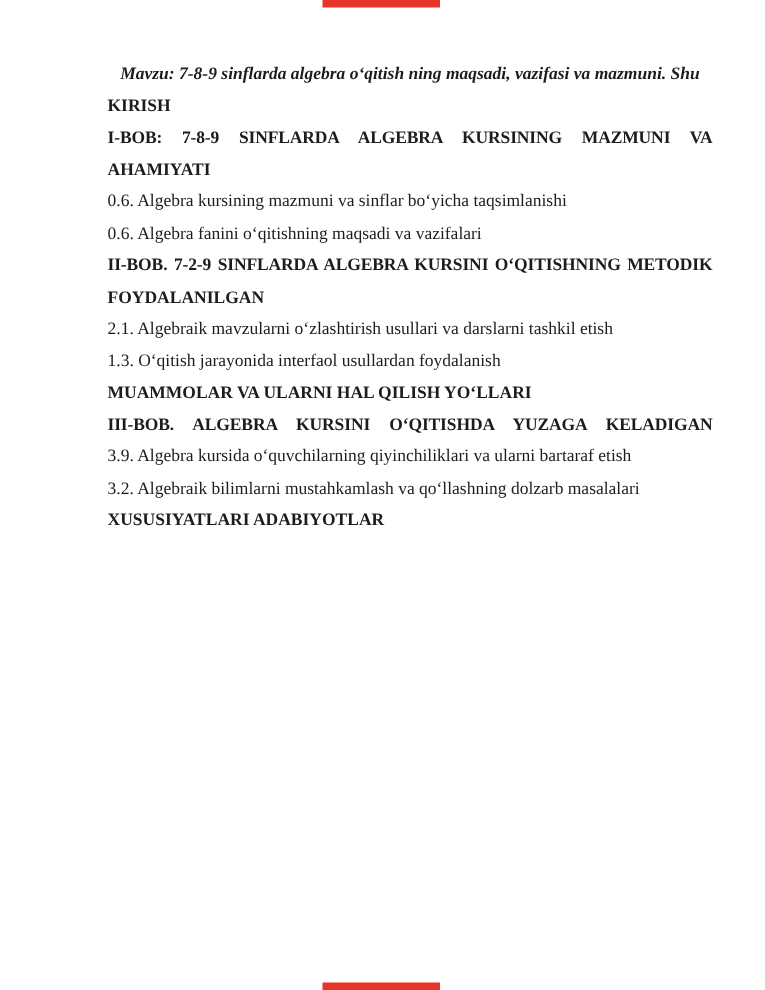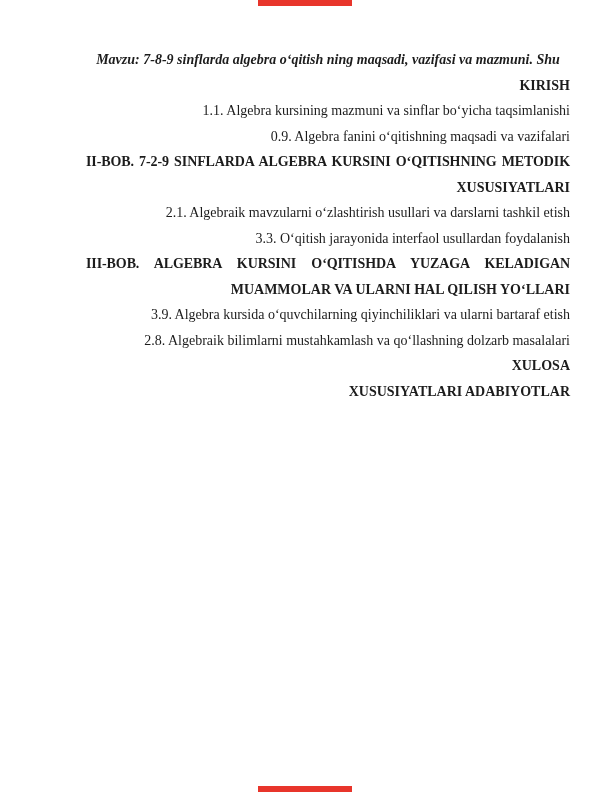--- a/index.html
+++ b/index.html
@@ -31,49 +31,50 @@
     color: #1c1c1c;
   }
   .title-line {
     font-weight: bold;
     font-style: italic;
     text-align: center;
     white-space: nowrap;
   }
   .heading { font-weight: bold; }
   .body { font-weight: normal; }
-  .left { text-align: right; white-space: nowrap; }
+  .left { text-align: left; white-space: nowrap; }
   .stretch {
     text-align: justify;
     text-align-last: justify;
     letter-spacing: -0.1px;
     white-space: normal;
   }
 </style>
 </head>
 <body>
 
 <div class="page" style="background: rgb(255, 255, 255); color: rgb(28, 28, 28);">
   <div class="edge-marker top" style="background: rgb(232, 53, 43);"></div>
 
   <div class="content">
     <div>
       <div class="line title-line">Mavzu: 7-8-9 sinflarda algebra o‘qitish ning maqsadi, vazifasi va mazmuni. Shu</div>
     </div>
     <div>
         <div class="line heading left">KIRISH</div>
-        <div class="line body left">1.1. Algebra kursining mazmuni va sinflar bo‘yicha taqsimlanishi</div>
-        <div class="line body left">0.9. Algebra fanini o‘qitishning maqsadi va vazifalari</div>
+        <div class="line heading stretch">I-BOB: 7-8-9 SINFLARDA ALGEBRA KURSINING MAZMUNI VA</div>
+        <div class="line heading left">AHAMIYATI</div>
+        <div class="line body left">0.6. Algebra kursining mazmuni va sinflar bo‘yicha taqsimlanishi</div>
+        <div class="line body left">0.6. Algebra fanini o‘qitishning maqsadi va vazifalari</div>
         <div class="line heading stretch">II-BOB. 7-2-9 SINFLARDA ALGEBRA KURSINI O‘QITISHNING METODIK</div>
-        <div class="line heading left">XUSUSIYATLARI</div>
+        <div class="line heading left">FOYDALANILGAN</div>
         <div class="line body left">2.1. Algebraik mavzularni o‘zlashtirish usullari va darslarni tashkil etish</div>
-        <div class="line body left">3.3. O‘qitish jarayonida interfaol usullardan foydalanish</div>
+        <div class="line body left">1.3. O‘qitish jarayonida interfaol usullardan foydalanish</div>
+        <div class="line heading left">MUAMMOLAR VA ULARNI HAL QILISH YO‘LLARI</div>
         <div class="line heading stretch">III-BOB. ALGEBRA KURSINI O‘QITISHDA YUZAGA KELADIGAN</div>
-        <div class="line heading left">MUAMMOLAR VA ULARNI HAL QILISH YO‘LLARI</div>
         <div class="line body left">3.9. Algebra kursida o‘quvchilarning qiyinchiliklari va ularni bartaraf etish</div>
-        <div class="line body left">2.8. Algebraik bilimlarni mustahkamlash va qo‘llashning dolzarb masalalari</div>
-        <div class="line heading left">XULOSA</div>
+        <div class="line body left">3.2. Algebraik bilimlarni mustahkamlash va qo‘llashning dolzarb masalalari</div>
         <div class="line heading left">XUSUSIYATLARI ADABIYOTLAR</div>
       </div>
   </div>
 
   <div class="edge-marker bottom" style="background: rgb(232, 53, 43);"></div>
 </div>
 
 </body></html>

